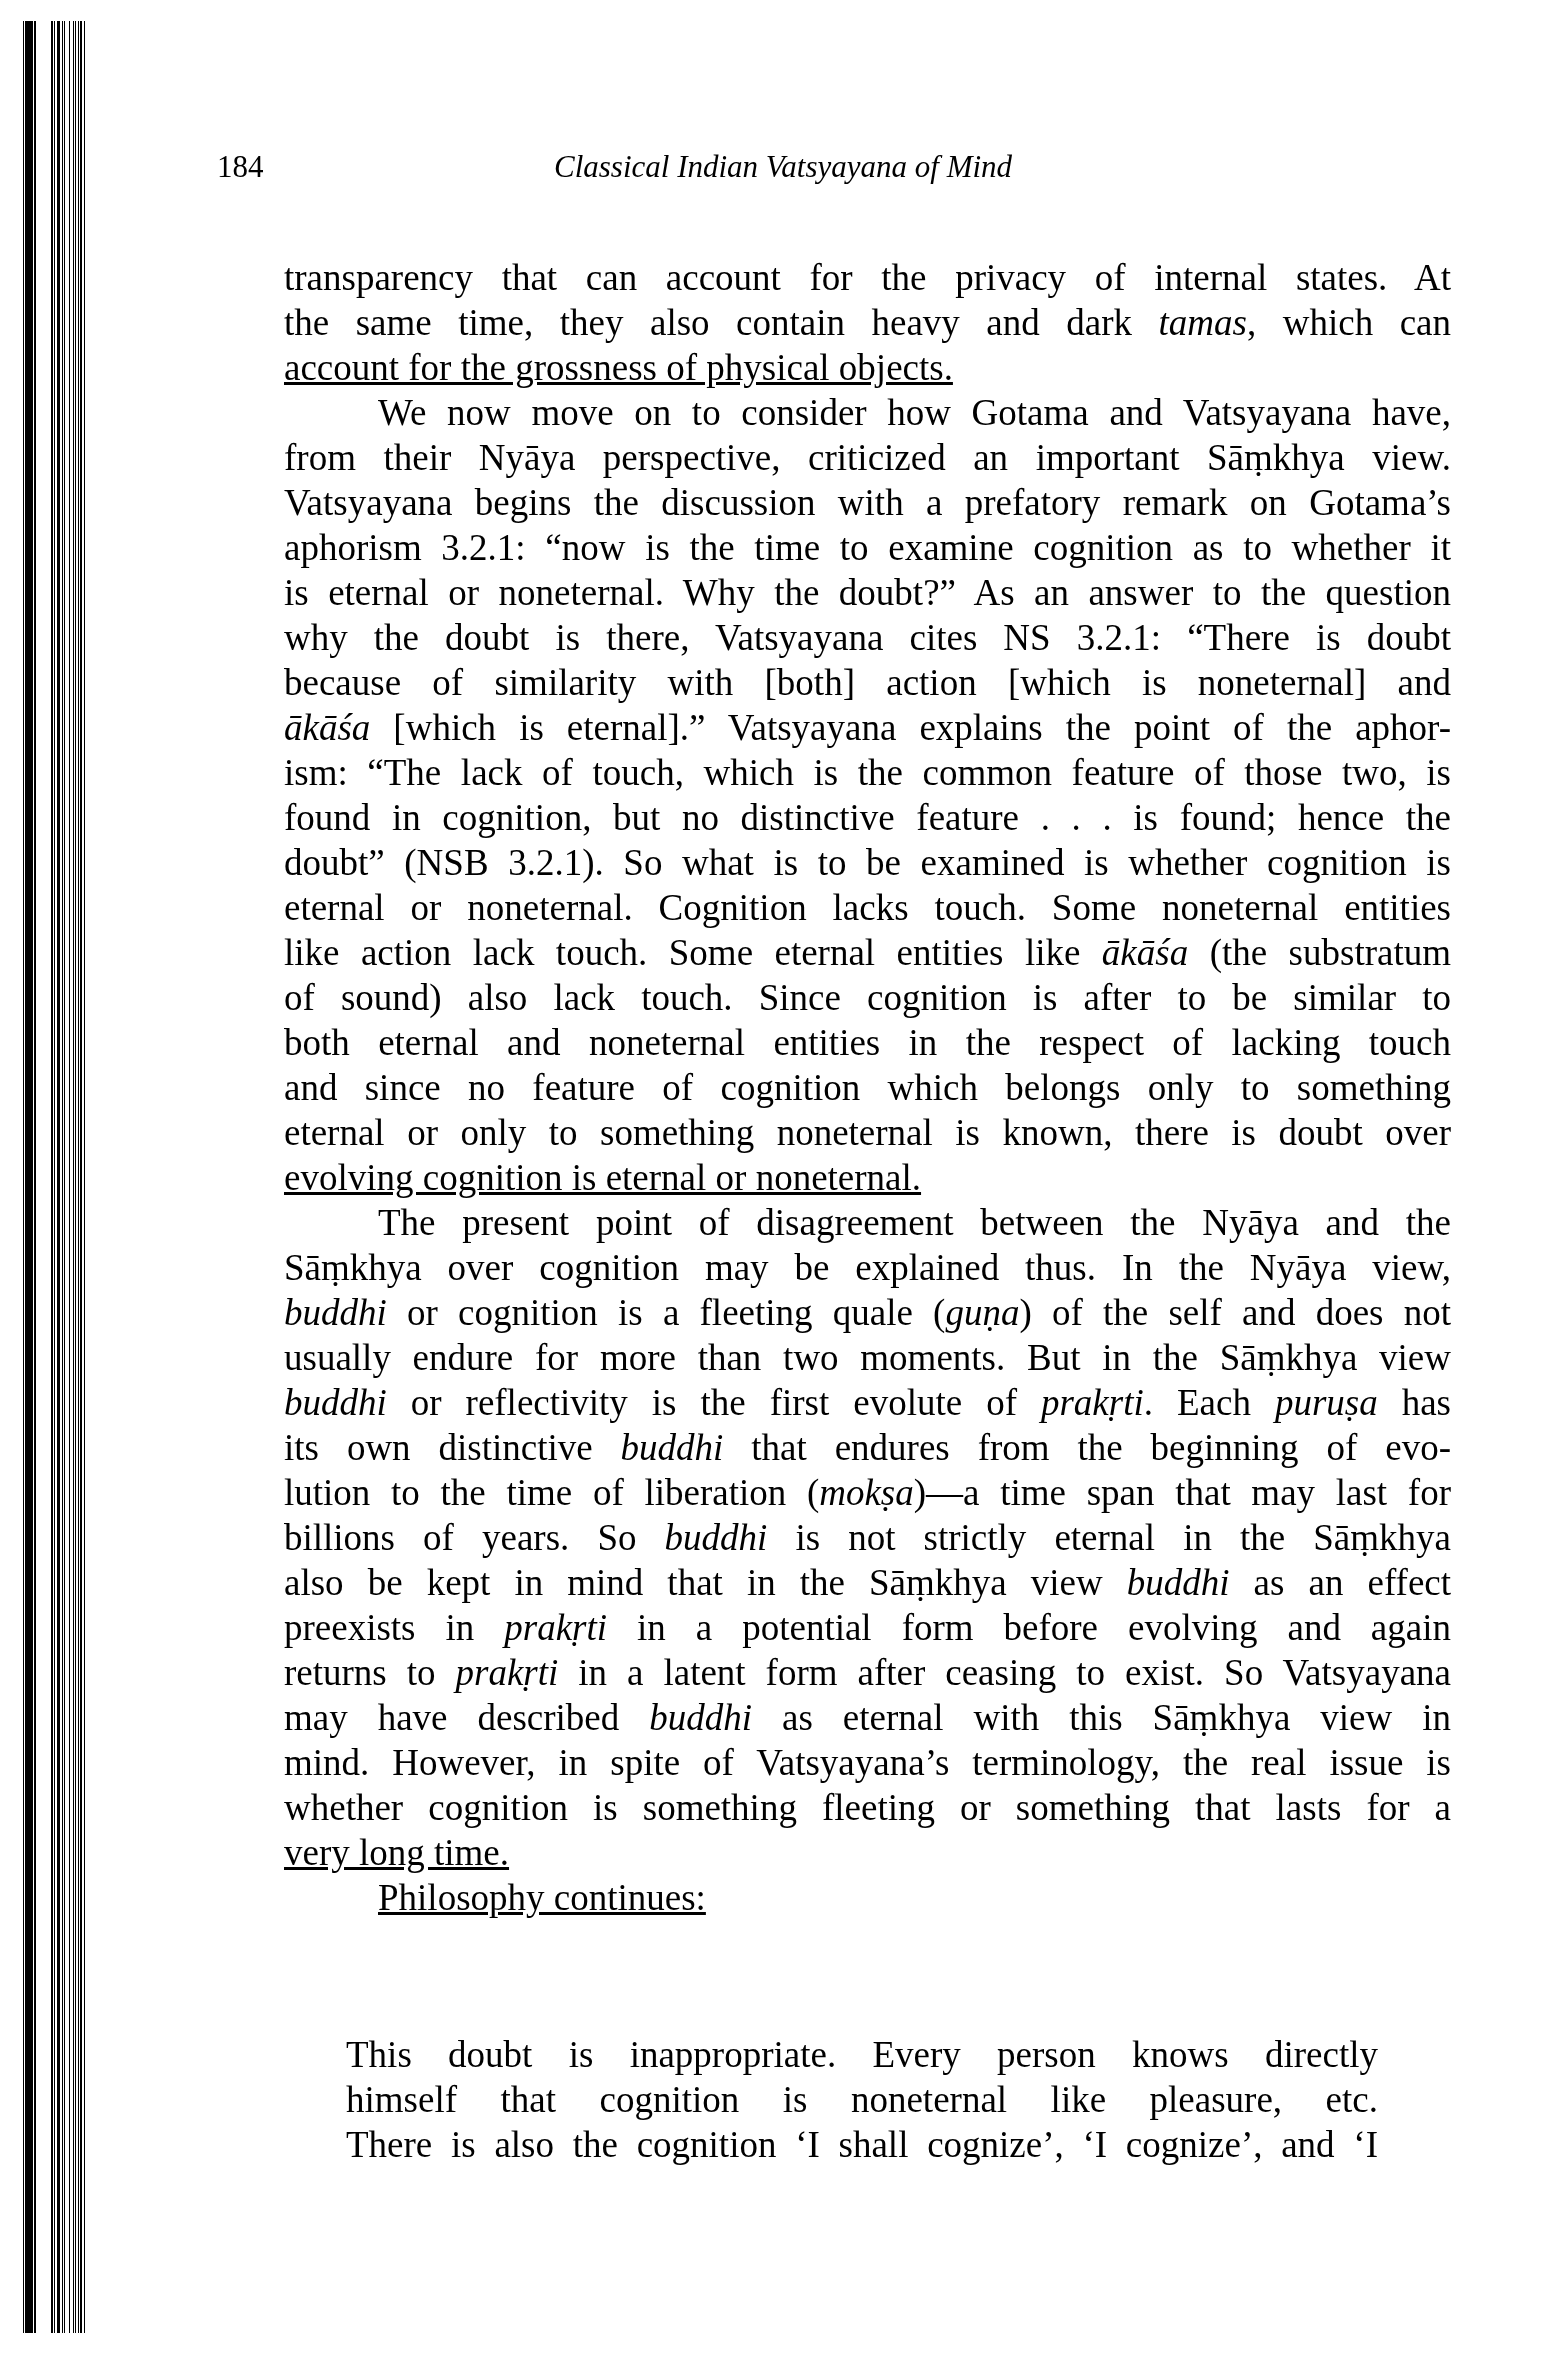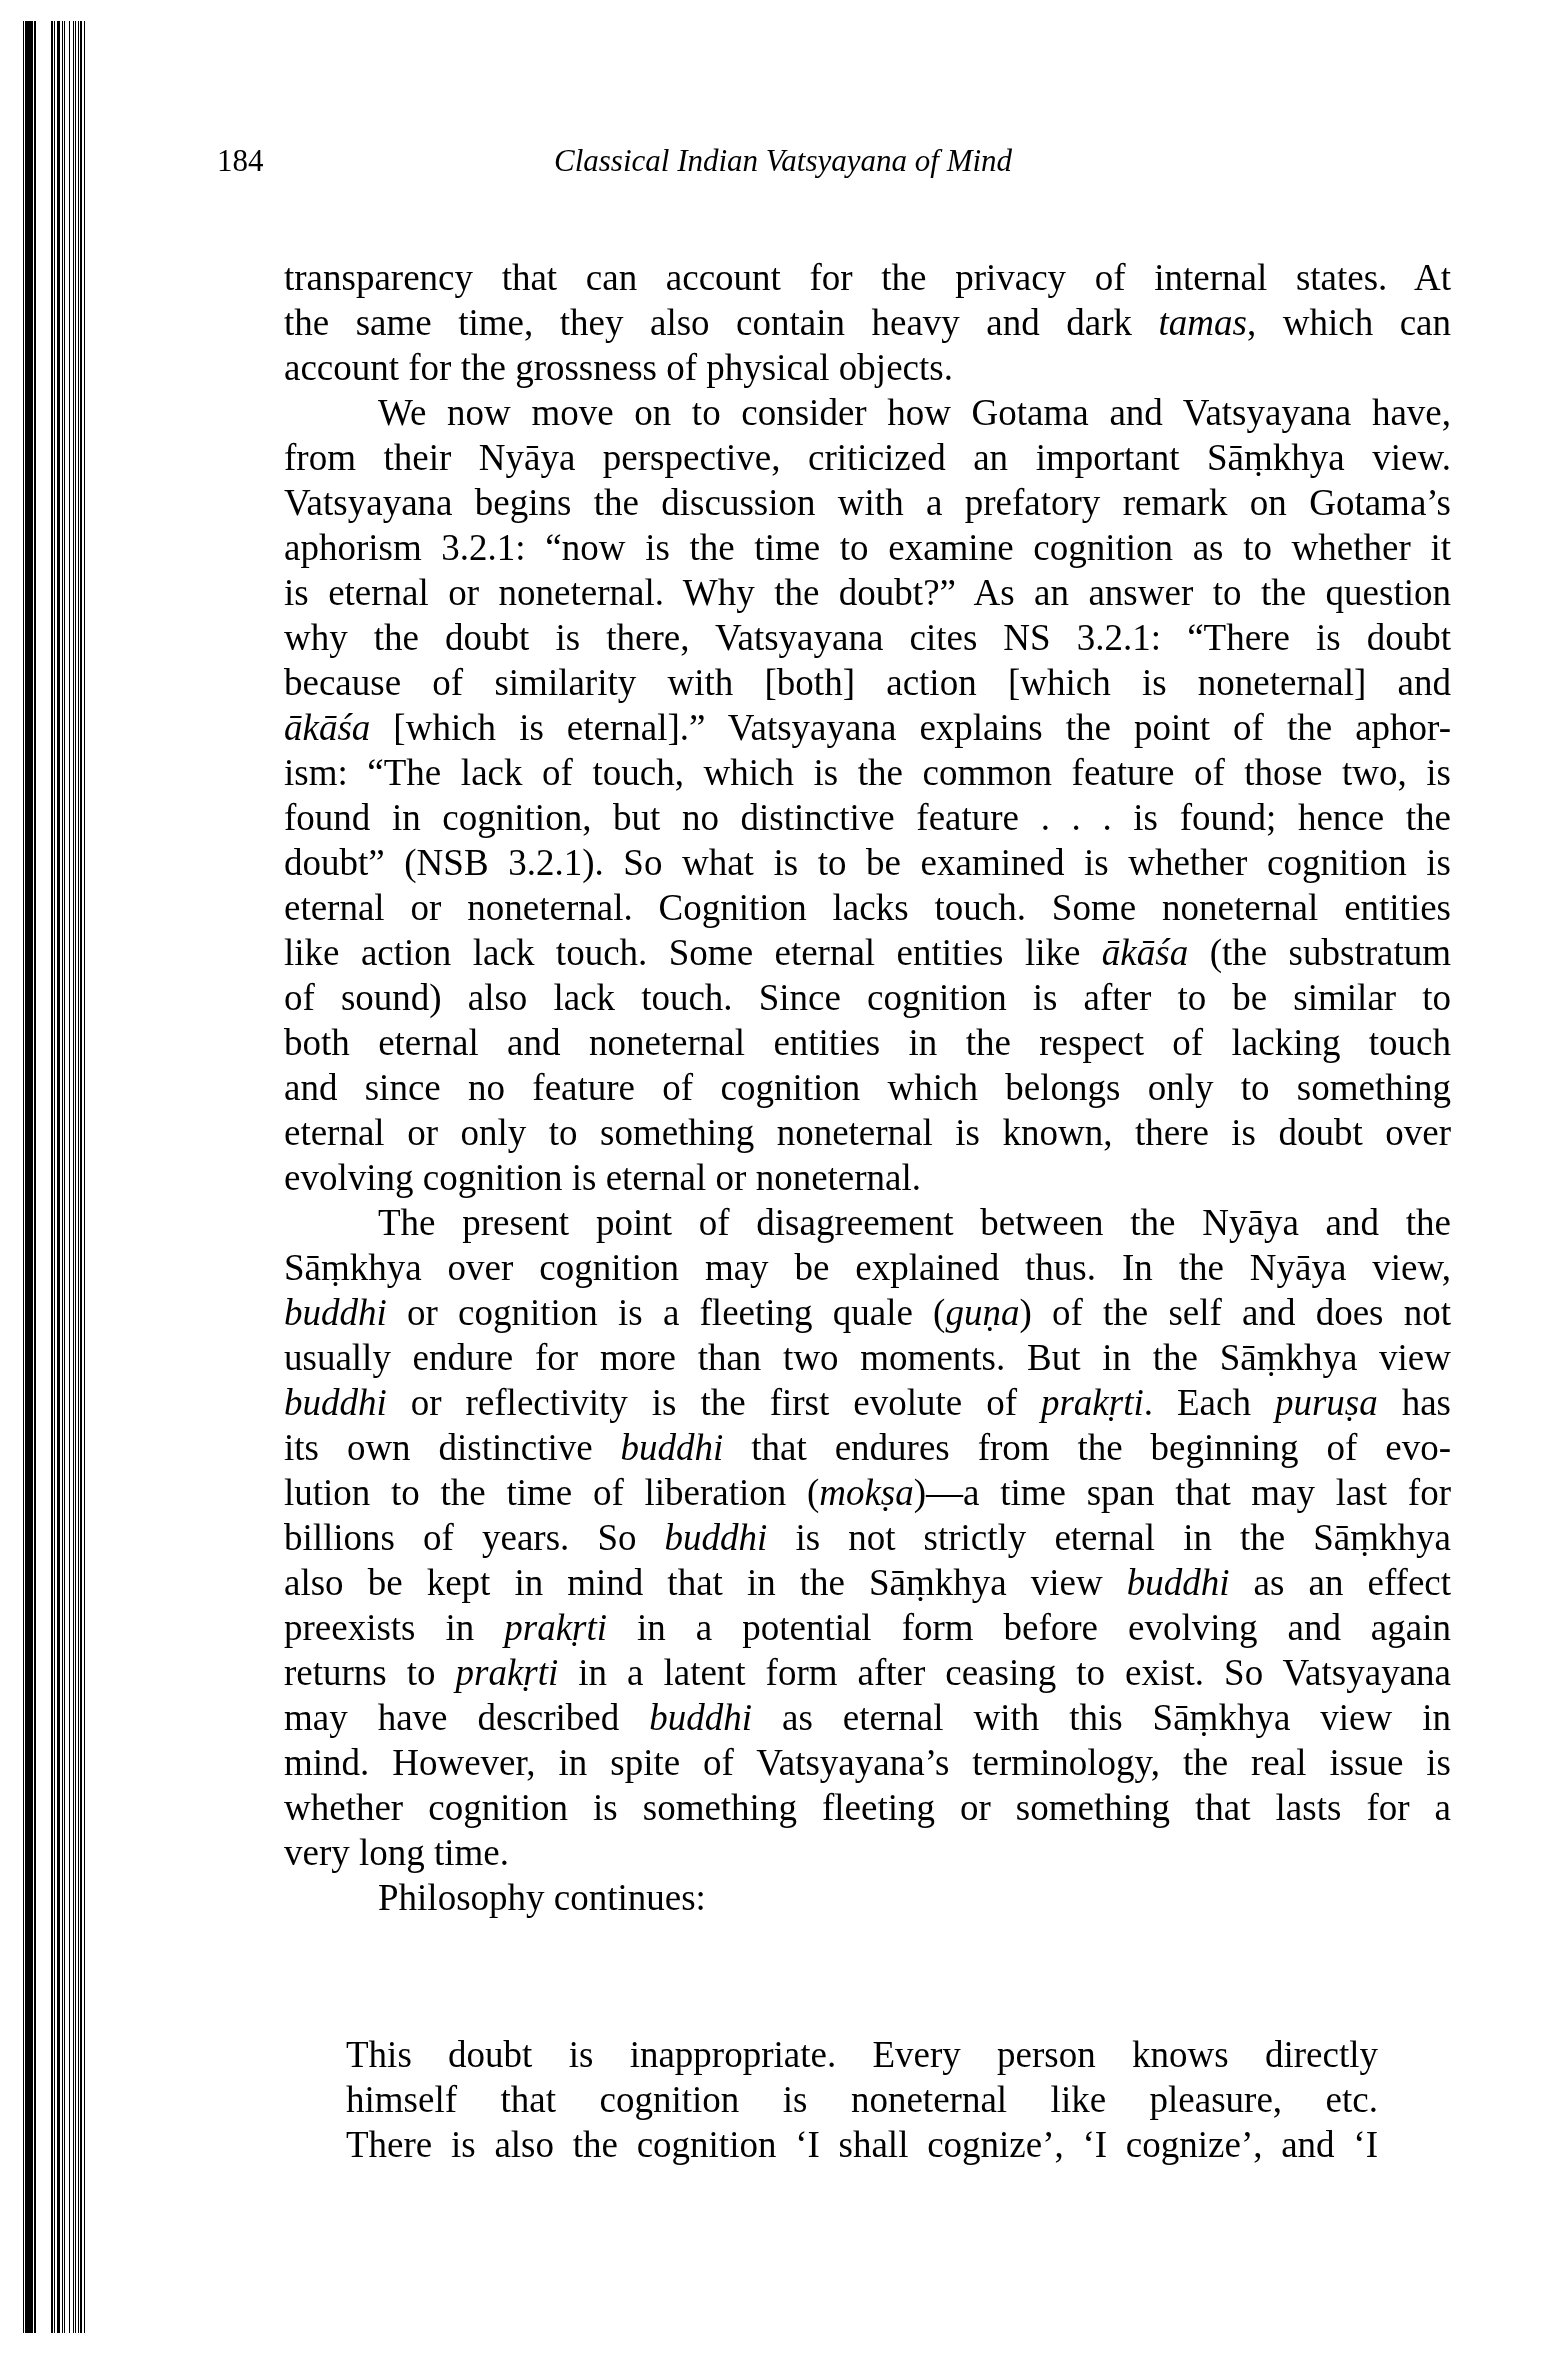--- a/index.html
+++ b/index.html
@@ -66,21 +66,21 @@
         #000 4.2px, #000 5px, #fff 5px, #fff 6.3px,
         #000 6.3px, #000 7px, #fff 7px, #fff 9.2px,
         #000 9.2px, #000 10px, #fff 10px, #fff 11.3px,
         #000 11.3px, #000 12.7px, #fff 12.7px, #fff 15.5px,
         #000 15.5px, #000 16px, #fff 16px, #fff 21px);
   }
 
   
   .running-head {
     position: absolute;
-    top: 143px;
+    top: 149px;
     left: 217px;
     width: 1203px;
     height: 35px;
     font-size: 31px;
     line-height: 35px;
   }
   .page-number {
     position: absolute;
     left: 0;
     top: 0;
@@ -105,20 +105,21 @@
   .line {
     display: block;
     height: 45px;
     white-space: nowrap;
     text-align: justify;
     text-align-last: justify;
     overflow: visible;
   }
   .line.last {
     text-align-last: left;
+    text-decoration: underline;
   }
   .line.indent {
     padding-left: 94px;
   }
   .line em, .line .it {
     font-style: italic;
   }
 
   .block-quote {
     position: absolute;

